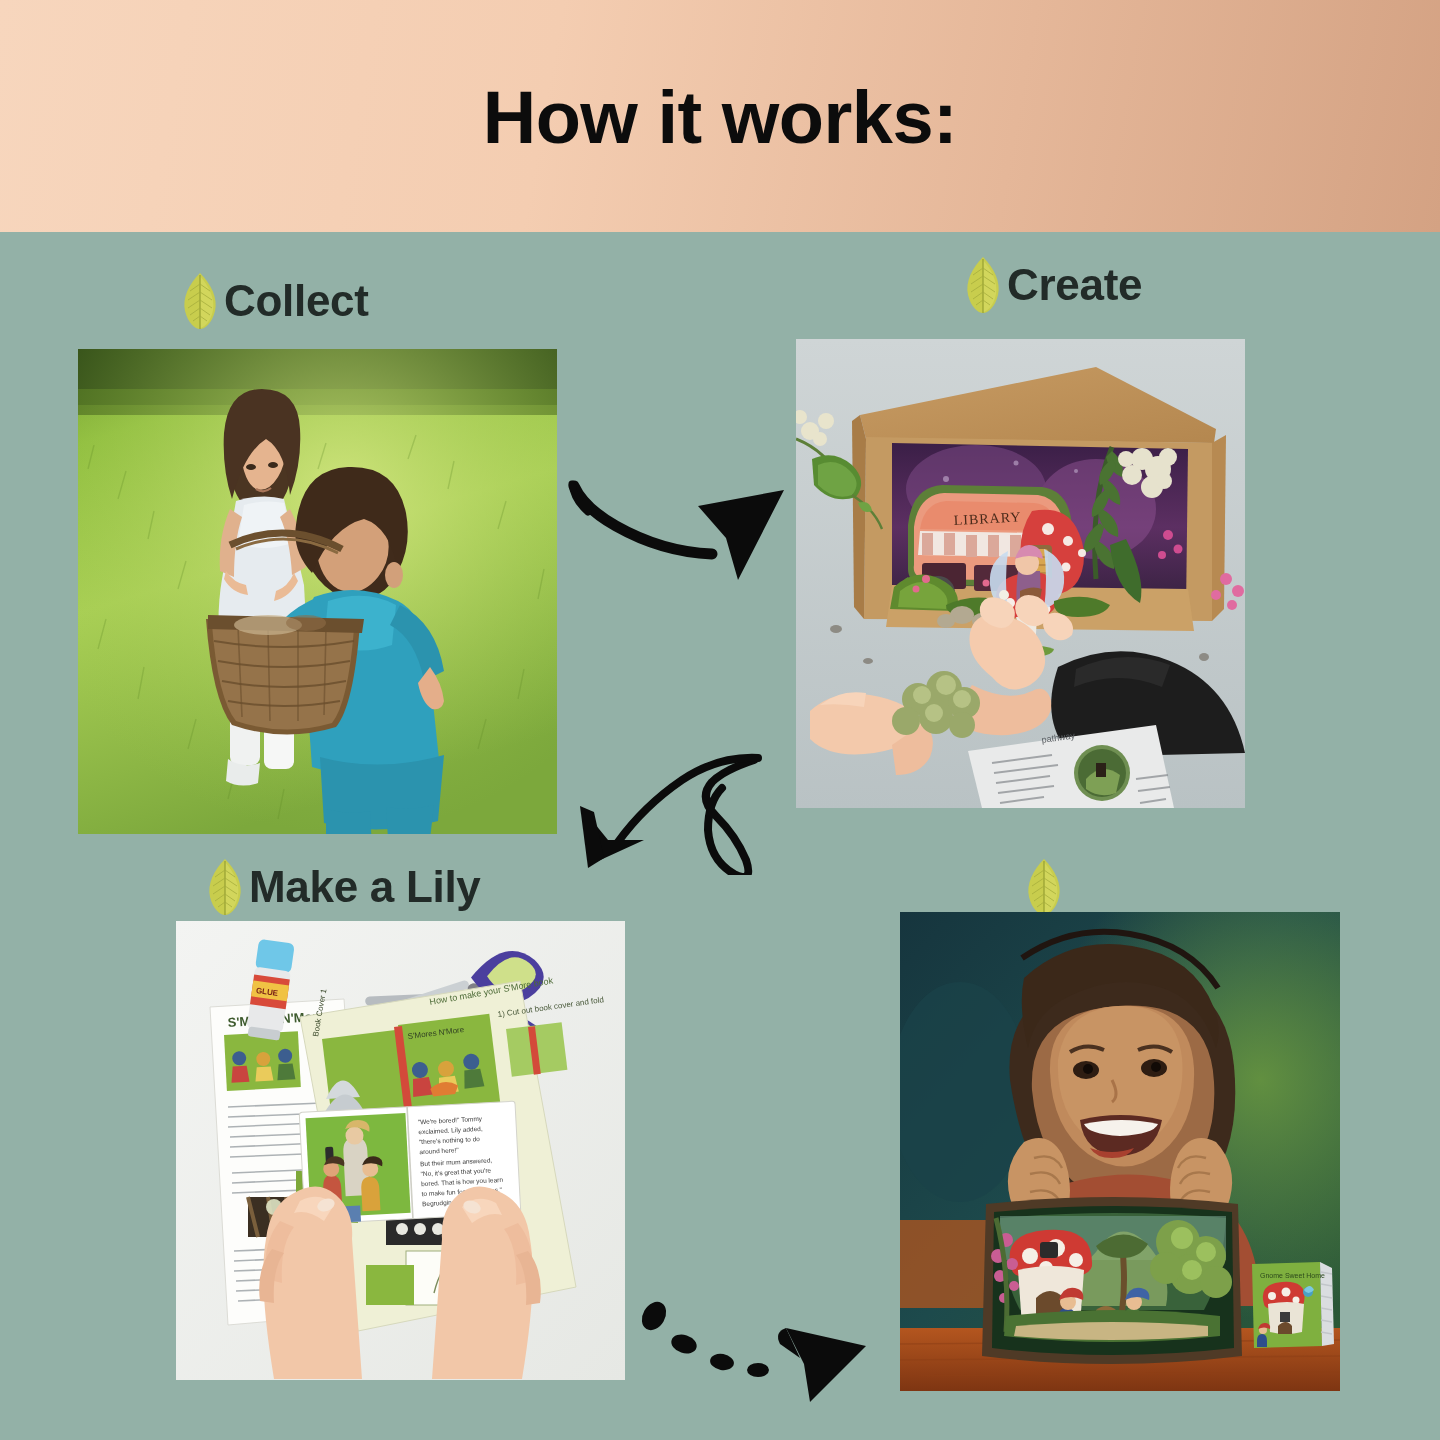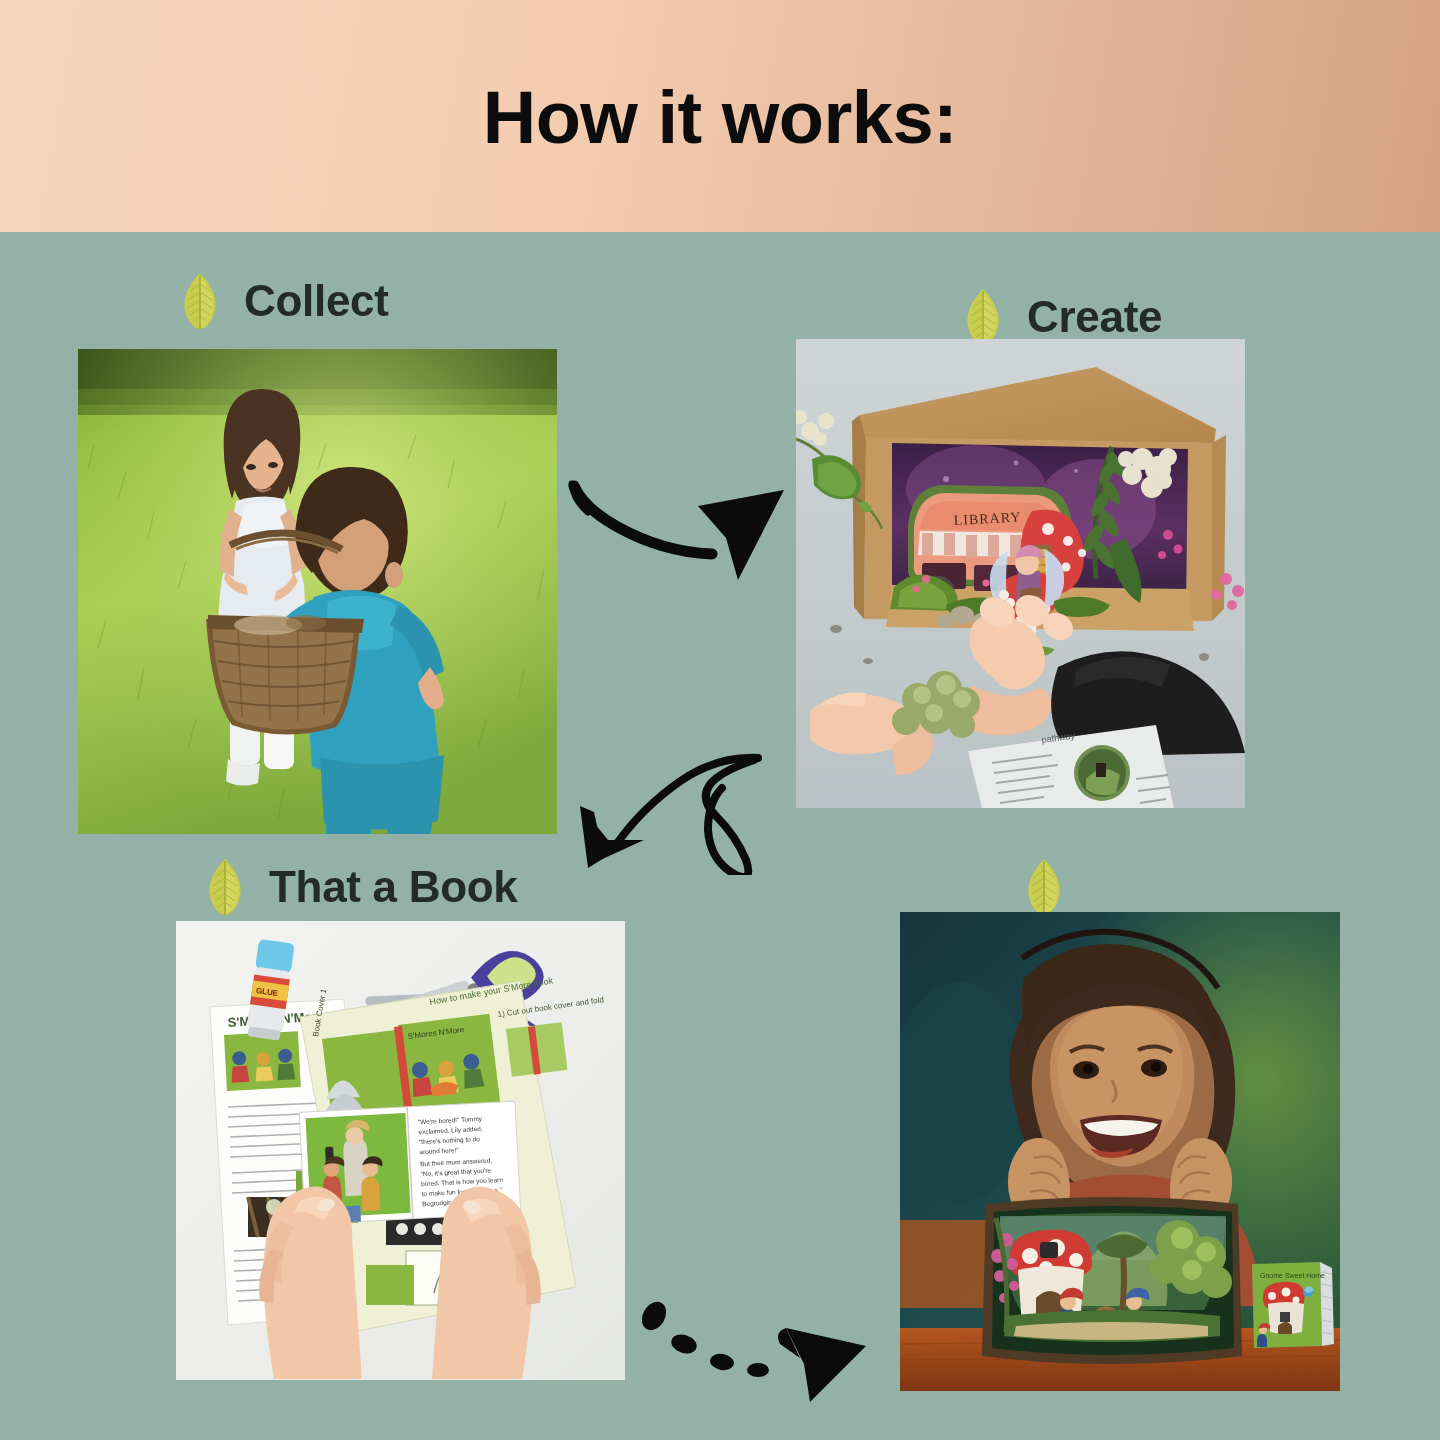--- a/index.html
+++ b/index.html
@@ -22,27 +22,27 @@
     letter-spacing:-0.5px;line-height:1;margin-top:4px;
   }
 
   
   .body-area{
     position:absolute;left:0;top:232px;width:1440px;height:1208px;
     background:#93b1a7;
   }
 
   
-  .step-label{position:absolute;display:flex;align-items:center;gap:24px;}
+  .step-label{position:absolute;display:flex;align-items:center;gap:4px;}
   .step-label .leaf{width:40px;height:58px;display:block;flex:0 0 auto;}
   .step-label .txt{
     font-size:44px;font-weight:bold;color:#222b28;letter-spacing:-0.3px;
   }
   .lbl-collect{left:180px;top:272px;}
-  .lbl-create{left:963px;top:288px;}
+  .lbl-create{left:963px;top:256px;}
   .lbl-book{left:205px;top:858px;}
   .lbl-proud{left:1024px;top:858px;}
 
   
   .photo{position:absolute;overflow:hidden;}
   .ph-collect{left:78px;top:349px;width:479px;height:485px;}
   .ph-create{left:796px;top:339px;width:449px;height:469px;}
   .ph-book{left:176px;top:921px;width:449px;height:459px;}
   .ph-proud{left:900px;top:912px;width:440px;height:479px;}
   .photo svg{display:block;width:100%;height:100%;}
@@ -118,21 +118,21 @@
         <path d="M20 20 L8 28"></path>
           <path d="M20 20 L32 28"></path>
         <path d="M20 28 L8 36"></path>
           <path d="M20 28 L32 36"></path>
         <path d="M20 36 L10 43"></path>
           <path d="M20 36 L30 43"></path>
         <path d="M20 44 L13 49"></path>
           <path d="M20 44 L27 49"></path>
       </g>
     </svg>
-    <span class="txt">That a Book</span>
+    <span class="txt">Make a Lily</span>
   </div>
 
   <div class="step-label lbl-proud">
     <svg class="leaf" viewBox="0 0 40 58">
       <path d="M20 1 C31 12 38 26 35 39 C32 51 25 57 20 57 C15 57 8 51 5 39 C2 26 9 12 20 1 Z" fill="#c8cd4d"></path>
       <path d="M20 4 C29 14 35 27 33 38 C31 49 25 55 20 56 Z" fill="#d2d65c"></path>
       <path d="M20 3 L20 57" stroke="#9aa233" stroke-width="1.3" fill="none"></path>
       <g stroke="#a6ad3c" stroke-width="0.8" fill="none">
         <path d="M20 12 L10 19"></path>
           <path d="M20 12 L30 19"></path>

